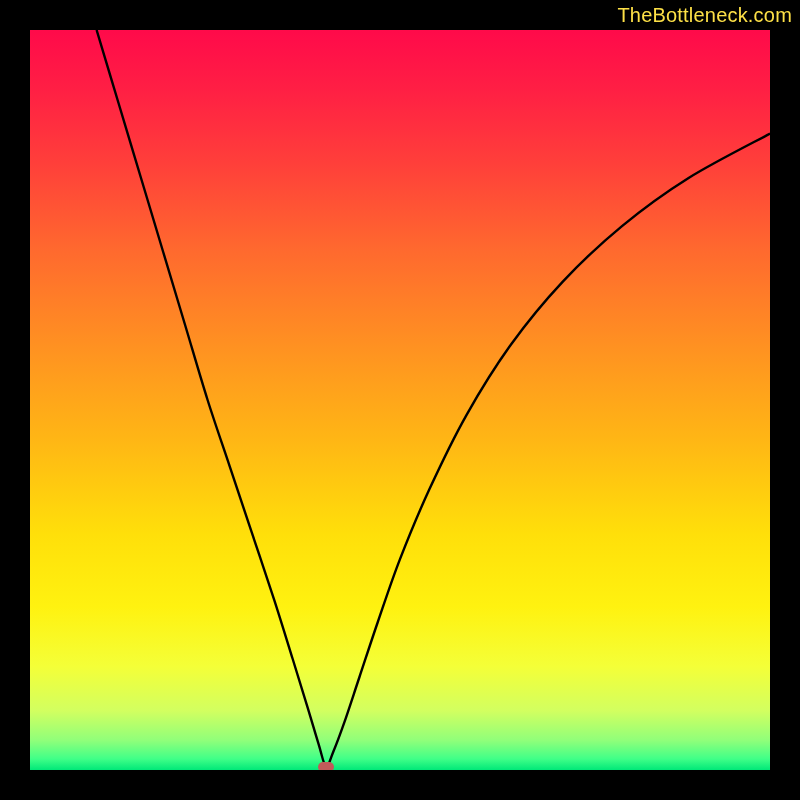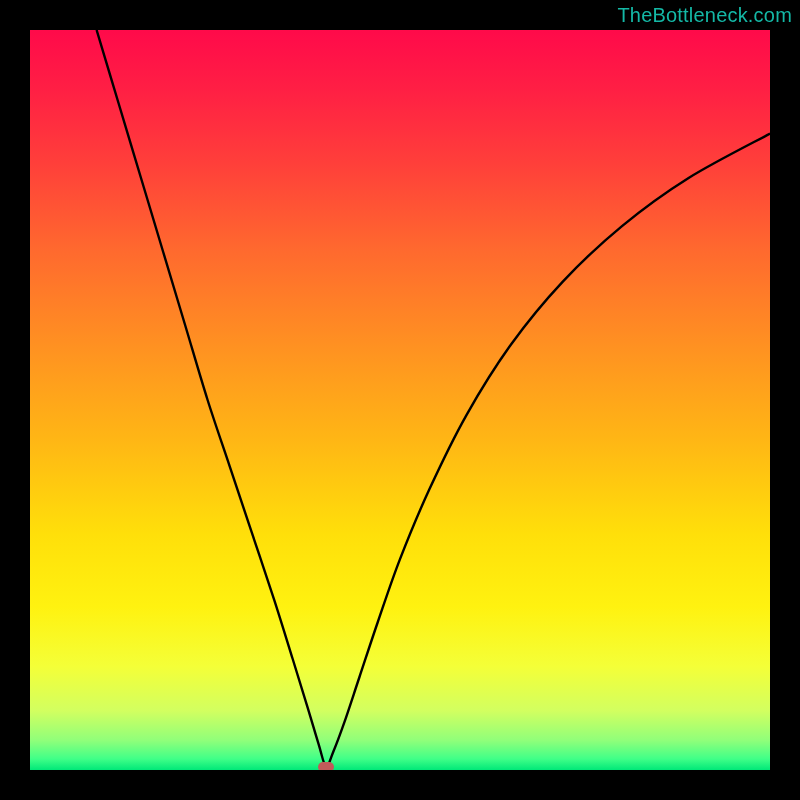--- a/index.html
+++ b/index.html
@@ -10,21 +10,21 @@
     position: relative;
     font-family: Arial, sans-serif;
     overflow: hidden;
   }
   .watermark {
     position: absolute;
     top: 4px;
     right: 8px;
     font-size: 20px;
     font-weight: 500;
-    color: #14b8a6;
+    color: #fde047;
     z-index: 10;
     letter-spacing: 0.2px;
   }
   .plot-area {
     position: absolute;
     left: 30px;
     top: 30px;
     width: 740px;
     height: 740px;
     overflow: hidden;

